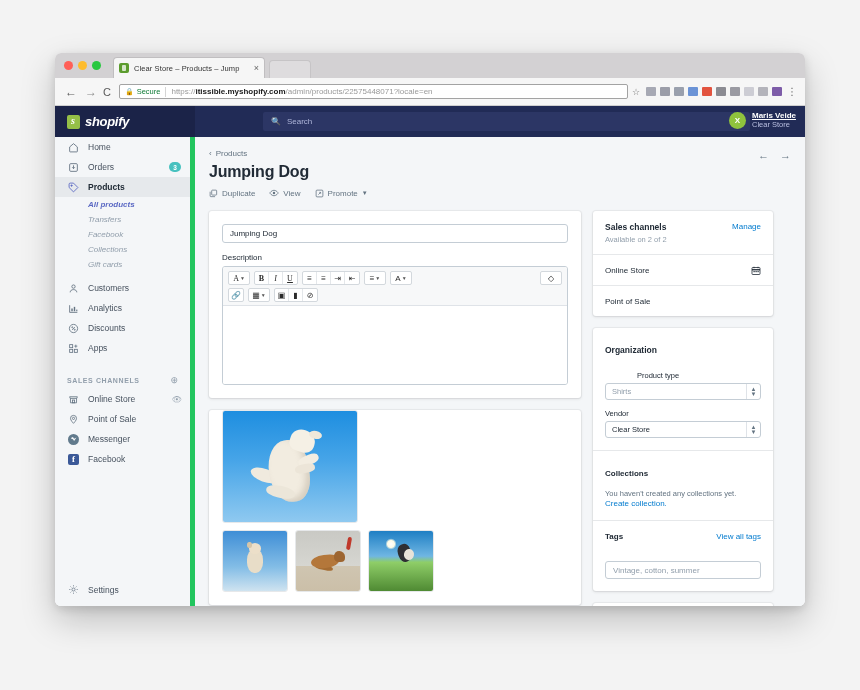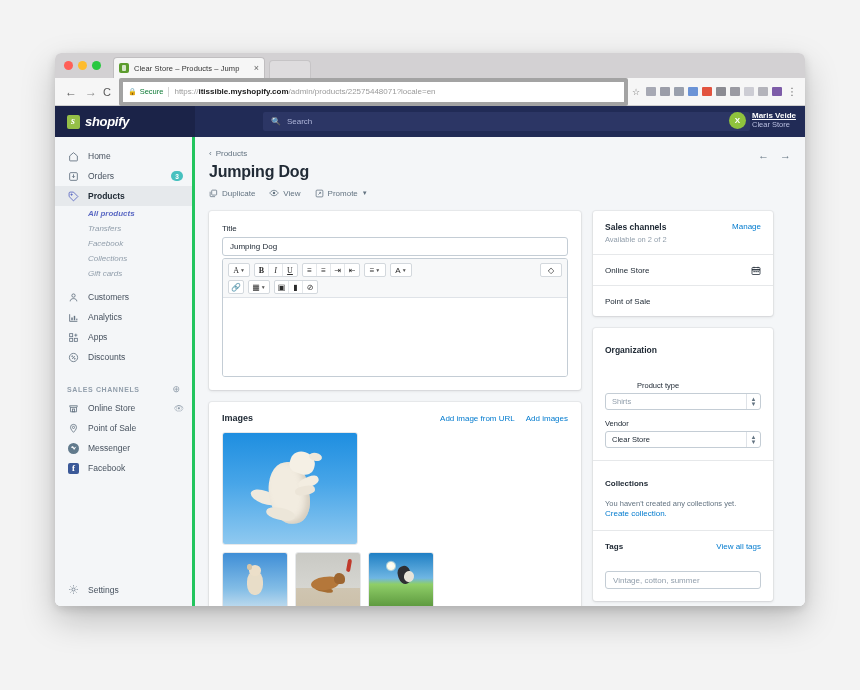--- a/index.html
+++ b/index.html
@@ -73,22 +73,22 @@
   .toolbar {
     height: 28px; background: #f6f6f6;
     border-bottom: 1px solid #cfcfcf;
     display: flex; align-items: center;
     padding: 0 8px; box-sizing: border-box;
   }
   .navbtn { width: 16px; text-align: center; font-size: 12px; color: #8a8a8a; margin-right: 4px; }
   .navbtn.enabled { color: #5a5a5a; }
   .reload { font-size: 11px; color: #5a5a5a; margin-right: 8px; }
   .omnibox {
-    flex: 1 1 auto; height: 28px;
-    background: #fff; border: 4px solid #a3a3a3; border-radius: 2px;
+    flex: 1 1 auto; height: 15px;
+    background: #fff; border: 1px solid #a3a3a3; border-radius: 2px;
     display: flex; align-items: center; padding: 0 5px;
     box-sizing: border-box; font-size: 8px;
   }
   .lockicon { color: #0f7b36; font-size: 7px; margin-right: 3px; }
   .secure-label { color: #0f7b36; font-size: 7.5px; margin-right: 5px; }
   .urlsep { width: 1px; height: 10px; background: #d5d5d5; margin-right: 5px; }
   .url { font-size: 8px; color: #9a9a9a; white-space: nowrap; overflow: hidden; }
   .url .scheme { color: #9a9a9a; }
   .url .host { color: #202020; font-weight: bold; }
   .star { margin-left: 4px; font-size: 9px; color: #777; }
@@ -148,23 +148,22 @@
     color: #fff; font-size: 8px; font-weight: bold;
   }
   .acc-name { color: #fff; font-size: 8px; font-weight: bold; line-height: 9px; text-decoration: underline; }
   .acc-store { color: #b9bfe0; font-size: 7.5px; line-height: 10px; }
 
   
   .body-split { display: flex; height: 469px; }
 
   .sidebar {
     width: 140px; background: #f4f6f8; flex: 0 0 auto;
-    border-right: 3px solid #22c55e;
+    border-right: 5px solid #22c55e;
     position: relative; box-sizing: border-box;
-    padding-top: 9px;
   }
   .nav-item {
     display: flex; align-items: center;
     height: 20px; padding-left: 12px; padding-right: 8px;
     box-sizing: border-box; position: relative;
   }
   .nav-item.active { background: #e6e9ec; }
   .nav-ico {
     width: 13px; height: 13px; margin-right: 8px;
     flex: 0 0 auto; display: flex; align-items: center; justify-content: center;
@@ -341,21 +340,21 @@
   .rc-title { font-size: 8.5px; font-weight: bold; color: #212b36; }
   .rc-sub { font-size: 7.5px; color: #919eab; padding: 0 12px 10px 12px; }
   .rc-row {
     border-top: 1px solid #e6e8ea;
     height: 30px; display: flex; align-items: center; justify-content: space-between;
     padding: 0 12px; font-size: 8px; color: #212b36;
   }
   .cal-ico { width: 10px; height: 9px; }
   .rc-block { padding: 11px 12px 12px 12px; }
   .rc-label { font-size: 7.5px; color: #212b36; margin: 9px 0 3px 0; }
-  .rc-label.first { margin-top: 24px; padding-left: 32px; }
+  .rc-label.first { margin-top: 14px; padding-left: 32px; }
   .select {
     height: 17px; border: 1px solid #c4cdd5; border-radius: 3px;
     display: flex; align-items: center; justify-content: space-between;
     background: #fff; font-size: 7.5px; box-sizing: border-box;
   }
   .select .sv { padding-left: 6px; color: #212b36; }
   .select .sv.ph { color: #919eab; }
   .select .sarrow {
     width: 13px; height: 100%; border-left: 1px solid #dfe3e8;
     display: flex; align-items: center; justify-content: center;
@@ -511,38 +510,38 @@
                   <rect x="6" y="10" width="2.6" height="5" fill="#647382" stroke="none"></rect>
                   <rect x="10.5" y="7" width="2.6" height="8" fill="#647382" stroke="none"></rect>
                   <rect x="15" y="12" width="2" height="3" fill="#647382" stroke="none"></rect>
                 </svg>
             </span>
             <span class="nav-label">Analytics</span>
           </div>
           <div class="nav-item">
             <span class="nav-ico">
               <svg width="11" height="11" viewBox="0 0 20 20" fill="none" stroke="#647382" stroke-width="1.5">
+                  <circle cx="10" cy="10" r="7.5"></circle>
+                  <path d="M7.5 12.5l5-5"></path>
+                  <circle cx="7.8" cy="7.8" r="1"></circle>
+                  <circle cx="12.2" cy="12.2" r="1"></circle>
+                </svg>
+            </span>
+            <span class="nav-label">Discounts</span>
+          </div>
+          <div class="nav-item">
+            <span class="nav-ico">
+              <svg width="11" height="11" viewBox="0 0 20 20" fill="none" stroke="#647382" stroke-width="1.5">
                   <rect x="3" y="3" width="5.5" height="5.5"></rect>
                   <rect x="3" y="11.5" width="5.5" height="5.5"></rect>
                   <rect x="11.5" y="11.5" width="5.5" height="5.5"></rect>
                   <path d="M14.2 3v5.5M11.5 5.7h5.5"></path>
                 </svg>
             </span>
             <span class="nav-label">Apps</span>
-          </div>
-          <div class="nav-item">
-            <span class="nav-ico">
-              <svg width="11" height="11" viewBox="0 0 20 20" fill="none" stroke="#647382" stroke-width="1.5">
-                  <circle cx="10" cy="10" r="7.5"></circle>
-                  <path d="M7.5 12.5l5-5"></path>
-                  <circle cx="7.8" cy="7.8" r="1"></circle>
-                  <circle cx="12.2" cy="12.2" r="1"></circle>
-                </svg>
-            </span>
-            <span class="nav-label">Discounts</span>
           </div>
 
           <div class="section-head">
             <span class="section-title">SALES CHANNELS</span>
             <span class="plus-ico">⊕</span>
           </div>
 
           <div class="nav-item">
             <span class="chan-ico">
               <svg width="11" height="11" viewBox="0 0 20 20" fill="none" stroke="#647382" stroke-width="1.5">
@@ -631,23 +630,23 @@
               <span class="caret">▼</span>
             </div>
           </div>
 
           <div class="cols">
 
             <div class="col-left">
 
               <div class="card">
                 <div class="card-pad">
-                  <div class="field-label">Title</div>
                   <div class="text-input">Jumping Dog</div>
 
+                  <div class="field-label" style="margin-top:10px">Description</div>
                   <div class="editor">
                     <div class="editor-tb">
                       <div class="tb-row">
                         <div class="tb-group">
                           <div class="tb-btn wide" style="font-family:'Liberation Serif',serif;">A<span class="tb-caret">▼</span></div>
                         </div>
                         <div class="tb-group">
                           <div class="tb-btn" style="font-weight:bold;font-family:'Liberation Serif',serif;">B</div>
                           <div class="tb-btn" style="font-style:italic;font-family:'Liberation Serif',serif;">I</div>
                           <div class="tb-btn" style="text-decoration:underline;font-family:'Liberation Serif',serif;">U</div>
@@ -681,27 +680,20 @@
                           <div class="tb-btn">⊘</div>
                         </div>
                       </div>
                     </div>
                     <div class="editor-body"></div>
                   </div>
                 </div>
               </div>
 
               <div class="card">
-                <div class="card-head">
-                  <span class="card-title">Images</span>
-                  <span class="head-links">
-                    <span class="link">Add image from URL</span>
-                    <span class="link">Add images</span>
-                  </span>
-                </div>
                 <div class="img-grid">
                   <div class="thumb-lg">
                     <div class="photo ph-sky">
                       <span class="p1-tail"></span>
                         <span class="p1-body"></span>
                         <span class="p1-leg3"></span>
                       <span class="p1-leg1"></span>
                         <span class="p1-leg2"></span>
                       <span class="p1-head"></span>
                         <span class="p1-snout"></span>

